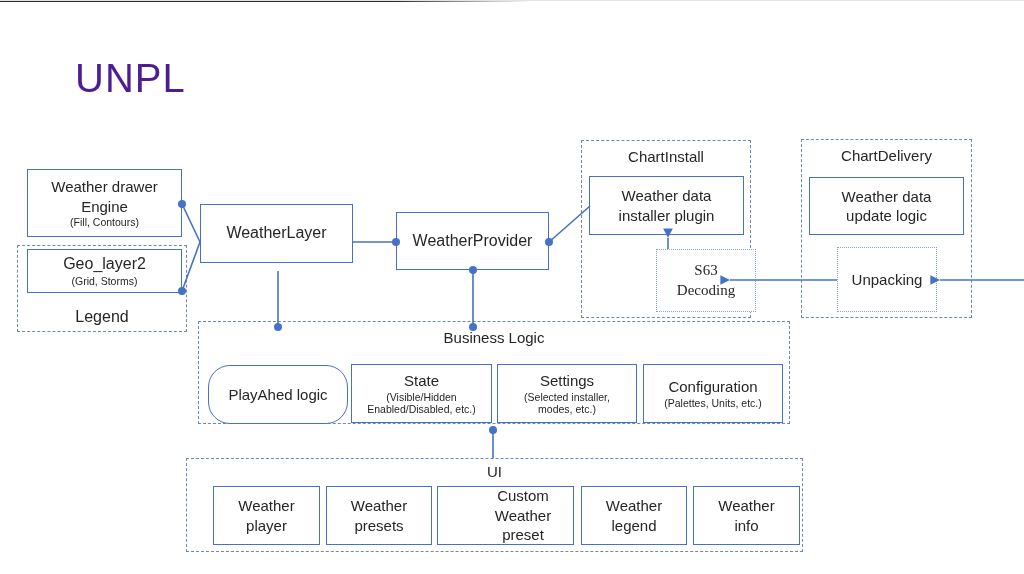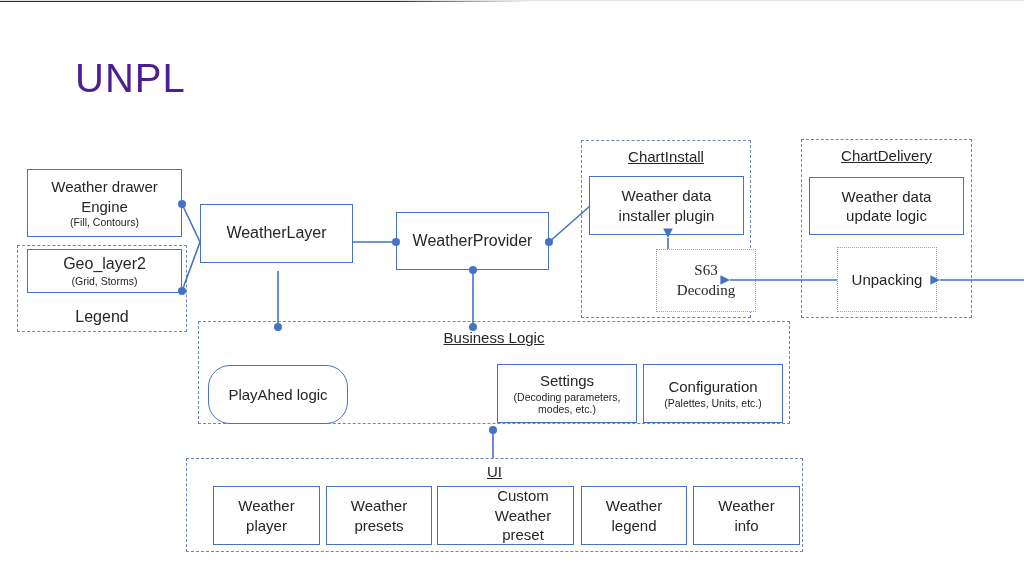--- a/index.html
+++ b/index.html
@@ -19,21 +19,21 @@
     text-align:center; box-sizing:border-box; z-index:2;
   }
   .group {
     position:absolute; border:1.6px dashed #6d87b8; box-sizing:border-box; z-index:1;
     text-align:center;
   }
   .dotted { border:1.5px dotted #89a2cd; }
   .lbl-main { font-size:15px; line-height:1.3; }
   .lbl-big { font-size:16px; line-height:1.3; }
   .lbl-sub { font-size:10.5px; line-height:1.2; }
-  .group-label { font-size:15px; padding-top:7px; display:block;text-decoration:underline; }
+  .group-label { font-size:15px; padding-top:7px; display:block; }
   .legend-label { position:absolute; bottom:5px; left:0; right:0; font-size:16px; }
   svg.connectors { position:absolute; left:0; top:0; z-index:3; pointer-events:none; }
 </style>
 </head>
 <body>
 
 <div class="slide">
 
   <div class="top-line"></div>
   <div class="top-line-faint"></div>
@@ -85,23 +85,28 @@
   <div class="box dotted" style="left:837px; top:247px; width:100px; height:65px;">
     <span class="lbl-main">Unpacking</span>
   </div>
 
   <div class="group" style="left:198px; top:321px; width:592px; height:103px;">
     <span class="group-label">Business Logic</span>
   </div>
   <div class="box" style="left:208px; top:365px; width:140px; height:59px;border-radius:22px;">
     <span class="lbl-main">PlayAhed logic</span>
   </div>
+  <div class="box" style="left:351px; top:364px; width:141px; height:59px;">
+    <span class="lbl-main">State</span>
+    <span class="lbl-sub">(Visible/Hidden</span>
+    <span class="lbl-sub">Enabled/Disabled, etc.)</span>
+  </div>
   <div class="box" style="left:497px; top:364px; width:140px; height:59px;">
     <span class="lbl-main">Settings</span>
-    <span class="lbl-sub">(Decoding parameters,</span>
+    <span class="lbl-sub">(Selected installer,</span>
     <span class="lbl-sub">modes, etc.)</span>
   </div>
   <div class="box" style="left:643px; top:364px; width:140px; height:59px;">
     <span class="lbl-main">Configuration</span>
     <span class="lbl-sub">(Palettes, Units, etc.)</span>
   </div>
 
   <div class="group" style="left:186px; top:458px; width:617px; height:94px;">
     <span class="group-label" style="padding-top:4px;">UI</span>
   </div>

